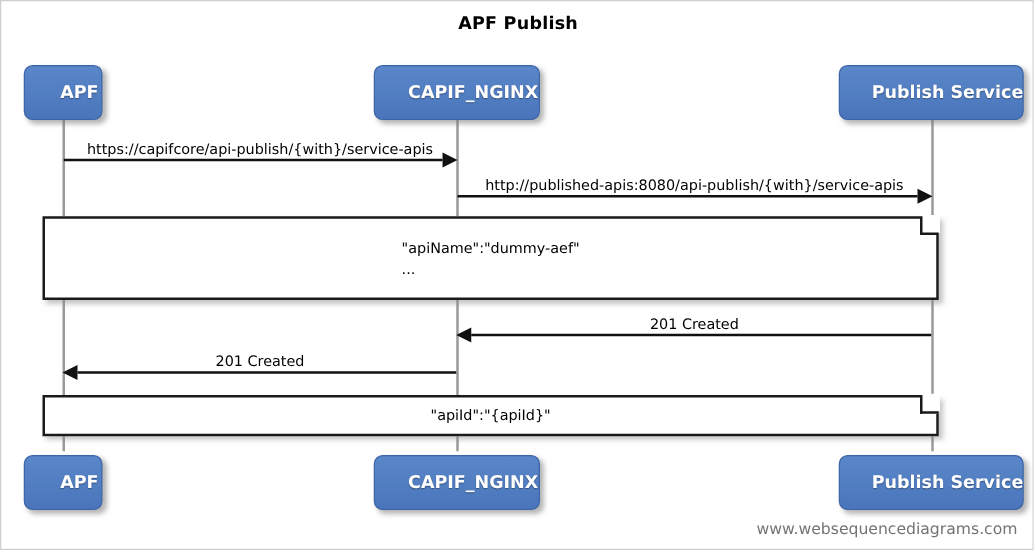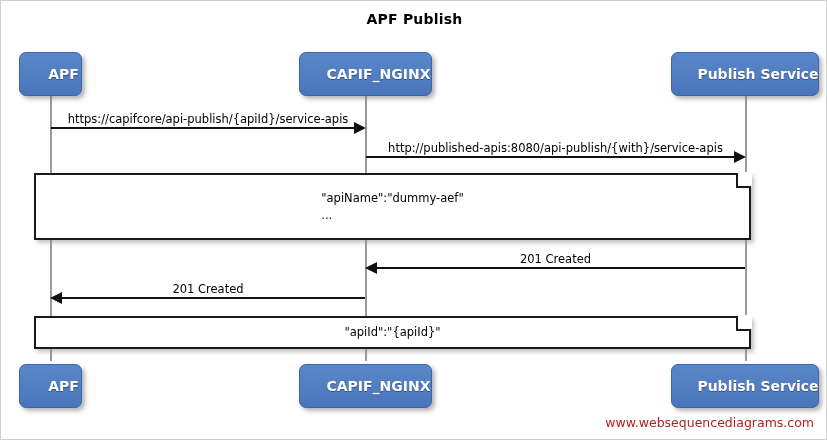--- a/index.html
+++ b/index.html
@@ -138,21 +138,21 @@
     flex-direction: column;
     align-items: flex-start;
   }
 
   
   .watermark {
     position: absolute;
     right: 12px;
     bottom: 9px;
     font-size: 12.5px;
-    color: #b91c1c;
+    color: #737373;
   }
 </style>
 </head>
 <body>
 
 <div id="canvas">
 
   <div class="diagram-title">APF Publish</div>
 
   <div class="lifeline" style="left:49px; top:95px; height:265px;"></div>
@@ -162,21 +162,21 @@
   <div class="participant" style="left:18px; top:51px; width:63px; height:44px;">
     <span>APF</span>
   </div>
   <div class="participant" style="left:298px; top:51px; width:133px; height:44px;">
     <span>CAPIF_NGINX</span>
   </div>
   <div class="participant" style="left:670px; top:51px; width:148px; height:44px;">
     <span>Publish Service</span>
   </div>
 
-  <div class="msg-label" style="left:50px; top:111px; width:314px;">https://capifcore/api-publish/{apiId}/service-apis</div>
+  <div class="msg-label" style="left:50px; top:111px; width:314px;">https://capifcore/api-publish/{with}/service-apis</div>
   <div class="msg-line" style="left:50px; top:126px; width:303px;"></div>
   <div class="arrow-head right" style="left:353px; top:121px;"></div>
 
   <div class="msg-label" style="left:365px; top:140px; width:379px;">http://published-apis:8080/api-publish/{with}/service-apis</div>
   <div class="msg-line" style="left:365px; top:155px; width:368px;"></div>
   <div class="arrow-head right" style="left:733px; top:150px;"></div>
 
   <div class="note" style="left:33px; top:172px; width:717px; height:67px;">
     <div class="note-body">
       <div class="note-lines-block">

